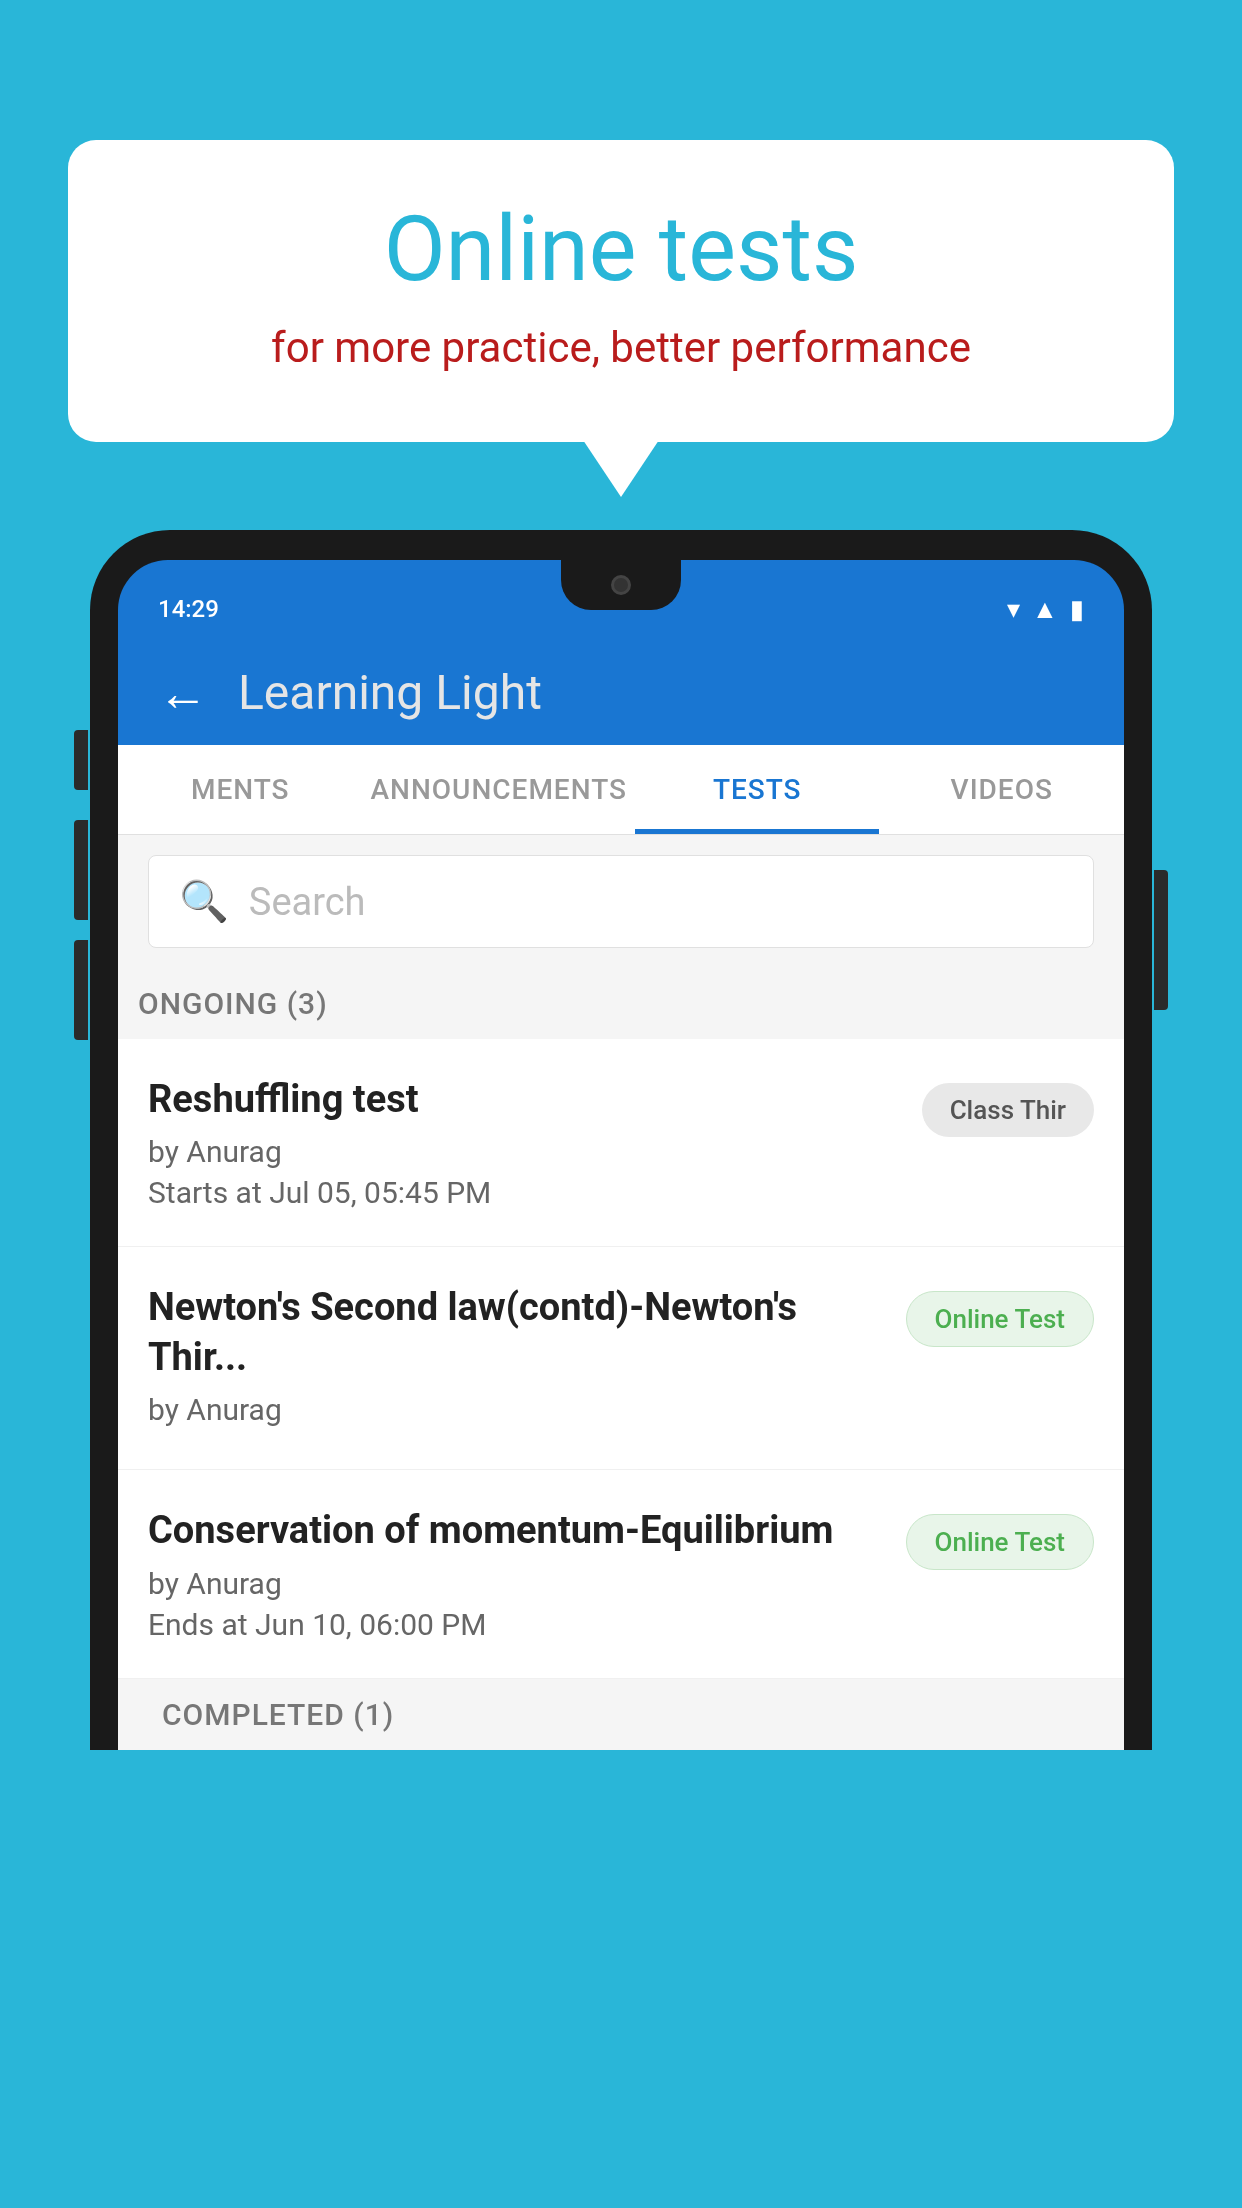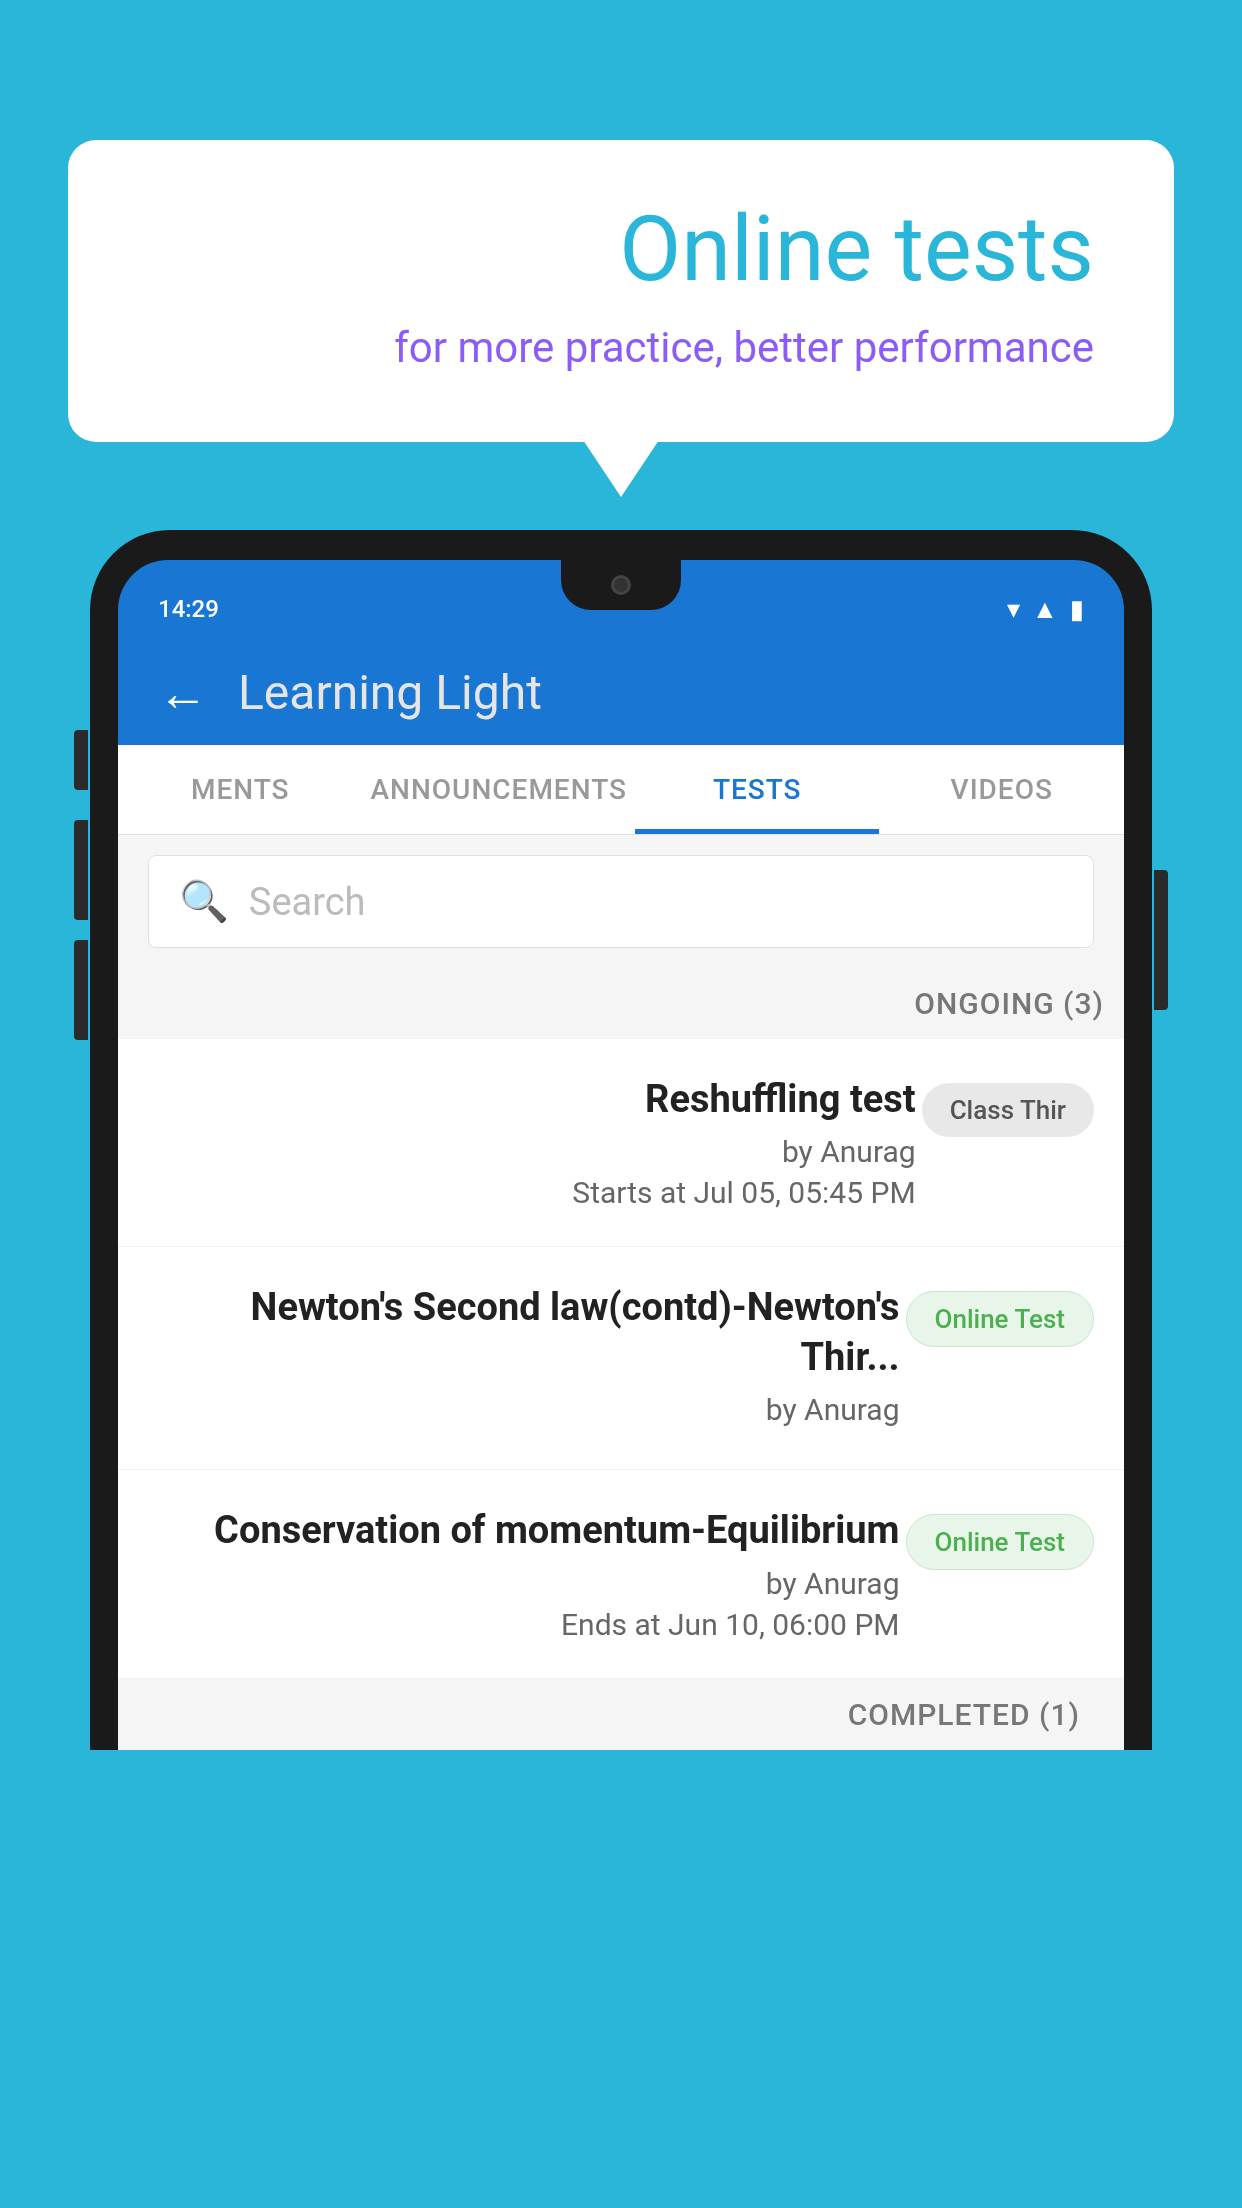--- a/index.html
+++ b/index.html
@@ -1,15 +1,15 @@
 <!DOCTYPE html>
 <html><head>
   <meta charset="utf-8">
   <style>
-    * { margin: 0; padding: 0; box-sizing: border-box; text-align: right; }
+    * { margin: 0; padding: 0; box-sizing: border-box; }
 
     body {
       width: 1242px;
       height: 2208px;
       background-color: #29b6d8;
       font-family: 'Roboto', Arial, sans-serif;
       overflow: hidden;
       position: relative;
     }
 
@@ -41,21 +41,21 @@
     .bubble-title {
       font-size: 90px;
       font-weight: 400;
       color: #29b6d8;
       line-height: 1.1;
       margin-bottom: 24px;
     }
 
     .bubble-subtitle {
       font-size: 42px;
-      color: #8b5cf6;
+      color: #b91c1c;
       font-weight: 400;
     }
 
     
     .phone-container {
       position: absolute;
       top: 530px;
       left: 90px;
       right: 90px;
       bottom: 0;

